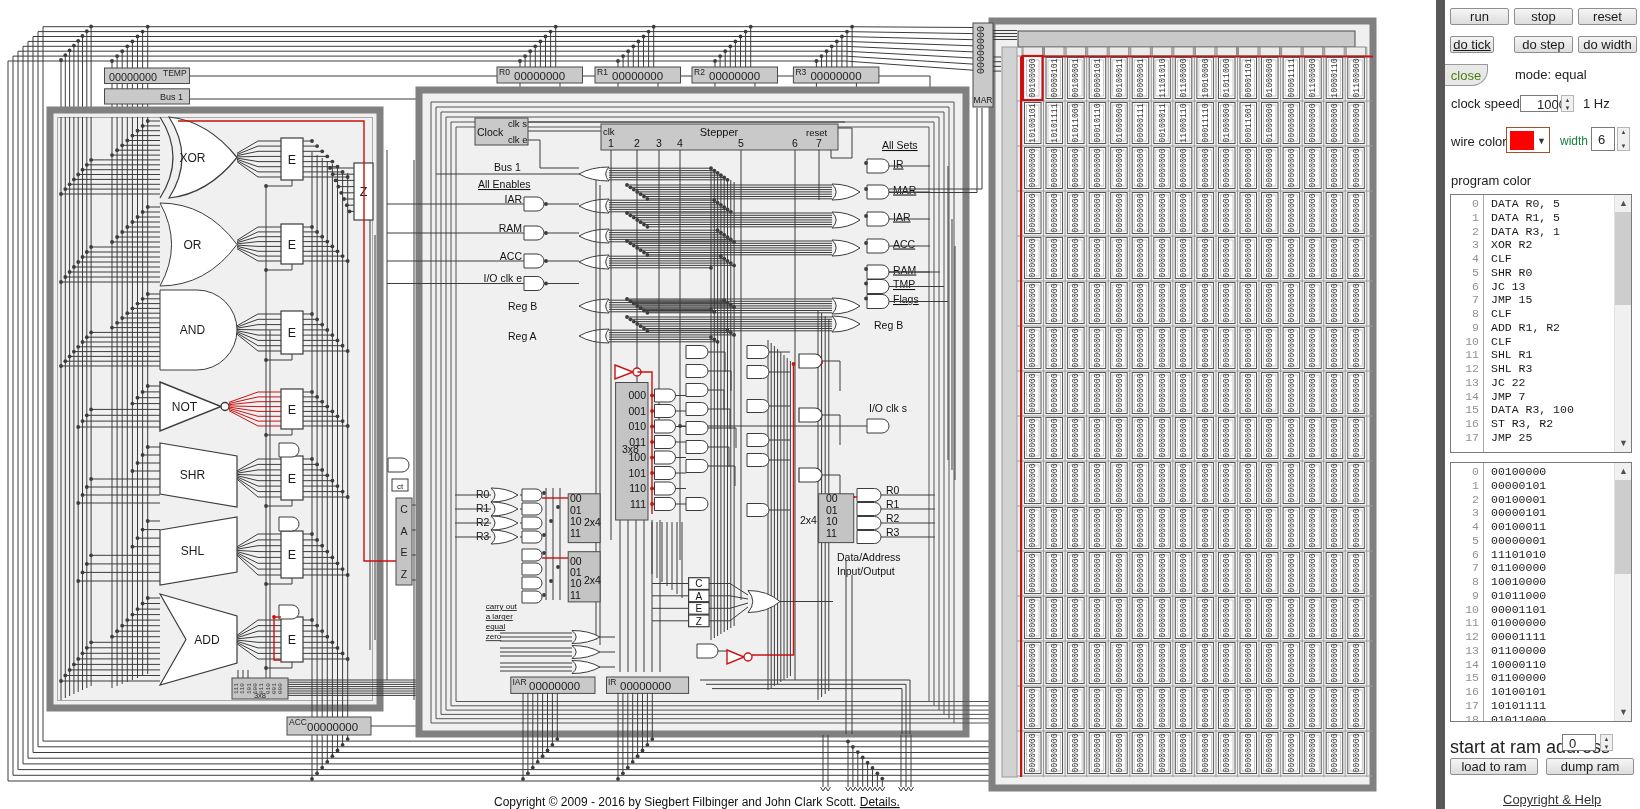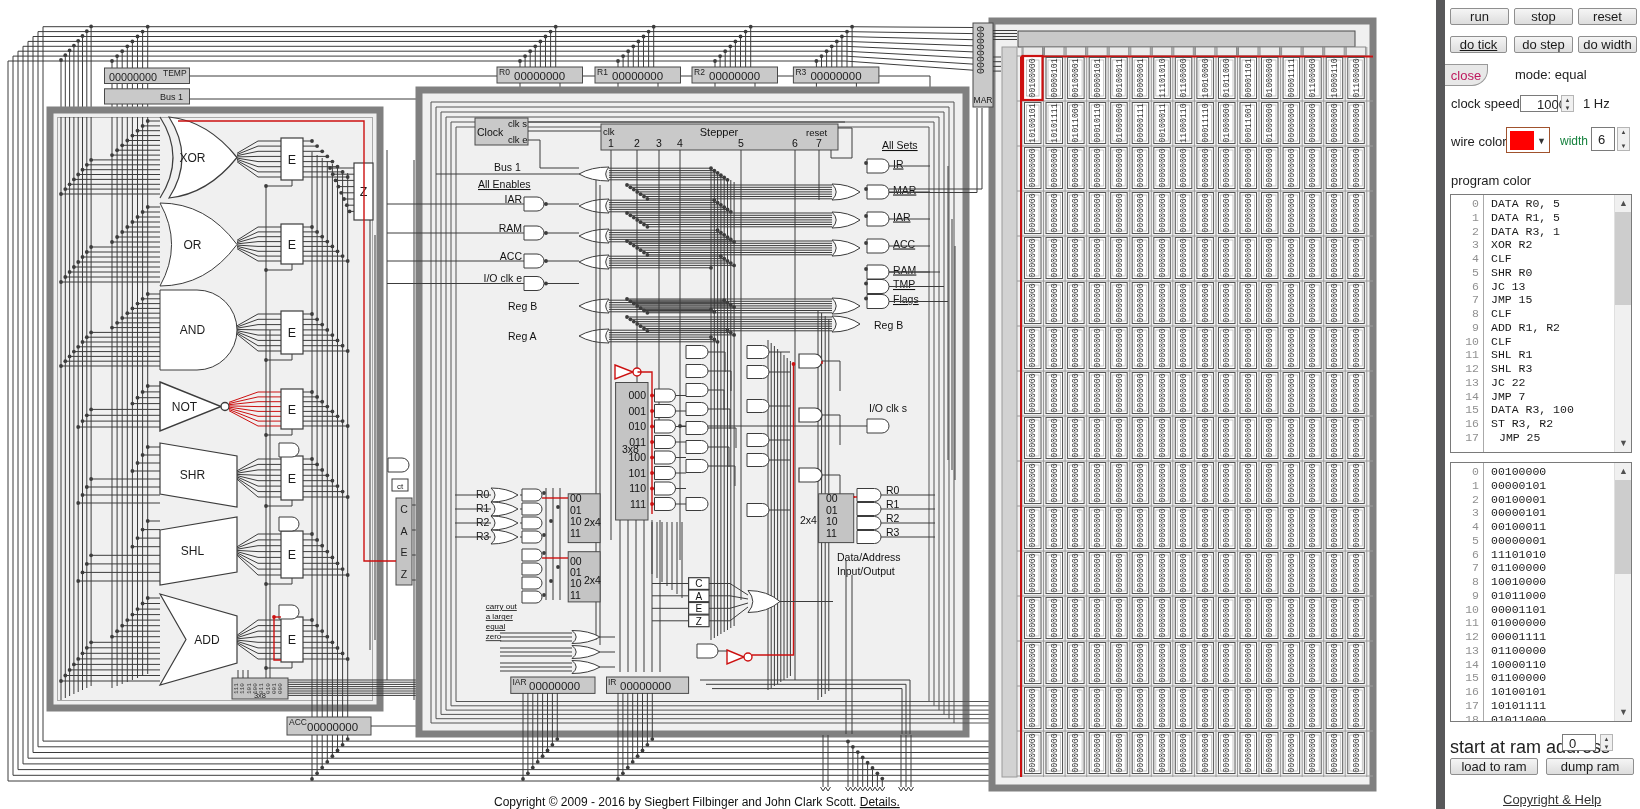--- a/index.html
+++ b/index.html
@@ -2065,24 +2065,24 @@
       <text x="1337.0" y="753.0" font-size="8.2" fill="#333" text-anchor="middle" font-family="Liberation Mono, monospace" transform="rotate(-90 1337.0 753.0)">00000000</text>
       <rect x="1347.8" y="732.5" width="16.5" height="41.0" fill="#fff" stroke="#555" stroke-width="1"></rect>
       <rect x="1349.8" y="735.0" width="12.5" height="36.0" fill="none" stroke="#b9b9b9" stroke-width="0.8"></rect>
       <text x="1358.5" y="753.0" font-size="8.2" fill="#333" text-anchor="middle" font-family="Liberation Mono, monospace" transform="rotate(-90 1358.5 753.0)">00000000</text>
       <text x="494" y="806" font-size="12" fill="#111" font-family="Liberation Sans, sans-serif">Copyright © 2009 - 2016 by Siegbert Filbinger and John Clark Scott. <tspan text-decoration="underline">Details.</tspan></text>
     </svg>
 <div style="position:absolute;left:1436px;top:0;width:9px;height:809px;background:#58585a;"></div>
 <div class="btn" style="left:1450px;top:8px;width:59px;">run</div>
 <div class="btn" style="left:1514px;top:8px;width:59px;">stop</div>
 <div class="btn" style="left:1578px;top:8px;width:59px;">reset</div>
-<div class="btn" style="left:1450px;top:36px;width:57px;text-decoration:underline;">do tick</div>
+<div class="btn" style="left:1450px;top:36px;width:44px;text-decoration:underline;">do tick</div>
 <div class="btn" style="left:1514px;top:36px;width:59px;">do step</div>
 <div class="btn" style="left:1578px;top:36px;width:59px;">do width</div>
-<div style="position:absolute;left:1445px;top:64px;width:43px;height:22px;background:#e8e8e8;border:1px solid #999;border-left:none;border-radius:0 0 16px 0;font-size:13px;color:#be185d;text-align:center;line-height:21px;">close</div>
+<div style="position:absolute;left:1445px;top:64px;width:43px;height:22px;background:#e8e8e8;border:1px solid #999;border-left:none;border-radius:0 0 16px 0;font-size:13px;color:#4d7c0f;text-align:center;line-height:21px;">close</div>
 <div style="position:absolute;left:1515px;top:67px;font-size:13px;color:#222;">mode: equal</div>
 <div style="position:absolute;left:1451px;top:96px;font-size:13px;color:#222;">clock speed</div>
 <div style="position:absolute;left:1520px;top:95px;width:38px;height:17px;border:1px solid #7a7a7a;background:#fff;font-size:13px;color:#222;padding-left:16px;line-height:17px;">1000</div>
 <div class="spin" style="left:1561px;top:95px;">
       <span>▲</span>
       <span>▼</span>
     </div>
 <div style="position:absolute;left:1583px;top:96px;font-size:13px;color:#222;">1 Hz</div>
 <div style="position:absolute;left:1451px;top:134px;font-size:13px;color:#222;">wire color</div>
 <div style="position:absolute;left:1506px;top:127px;width:44px;height:26px;border:1px solid #a0522d;background:#fff;">
@@ -2126,21 +2126,21 @@
       <div style="position:absolute;left:40px;top:167.12px;font:11.5px 'Liberation Mono',monospace;color:#1a1a1a;">SHL R3</div>
       <div style="position:absolute;left:0;top:180.88px;width:28px;text-align:right;font:11.5px 'Liberation Mono',monospace;color:#909090;">13</div>
       <div style="position:absolute;left:40px;top:180.88px;font:11.5px 'Liberation Mono',monospace;color:#1a1a1a;">JC 22</div>
       <div style="position:absolute;left:0;top:194.64px;width:28px;text-align:right;font:11.5px 'Liberation Mono',monospace;color:#909090;">14</div>
       <div style="position:absolute;left:40px;top:194.64px;font:11.5px 'Liberation Mono',monospace;color:#1a1a1a;">JMP 7</div>
       <div style="position:absolute;left:0;top:208.39999999999998px;width:28px;text-align:right;font:11.5px 'Liberation Mono',monospace;color:#909090;">15</div>
       <div style="position:absolute;left:40px;top:208.39999999999998px;font:11.5px 'Liberation Mono',monospace;color:#1a1a1a;">DATA R3, 100</div>
       <div style="position:absolute;left:0;top:222.15999999999997px;width:28px;text-align:right;font:11.5px 'Liberation Mono',monospace;color:#909090;">16</div>
       <div style="position:absolute;left:40px;top:222.15999999999997px;font:11.5px 'Liberation Mono',monospace;color:#1a1a1a;">ST R3, R2</div>
       <div style="position:absolute;left:0;top:235.91999999999996px;width:28px;text-align:right;font:11.5px 'Liberation Mono',monospace;color:#909090;">17</div>
-      <div style="position:absolute;left:48px;top:235.91999999999996px;font:11.5px 'Liberation Mono',monospace;color:#1a1a1a;">JMP 25</div>
+      <div style="position:absolute;left:40px;top:235.91999999999996px;font:11.5px 'Liberation Mono',monospace;color:#1a1a1a;">JMP 25</div>
       <div style="position:absolute;right:0;top:0;width:17px;height:100%;background:#f0f0f0;border-left:1px solid #e0e0e0;">
         <div style="position:absolute;top:0;left:0;width:17px;height:17px;background:#f0f0f0;color:#505050;font-size:9px;text-align:center;line-height:17px;">▲</div>
         <div style="position:absolute;bottom:0;left:0;width:17px;height:17px;background:#f0f0f0;color:#505050;font-size:9px;text-align:center;line-height:17px;">▼</div>
         <div style="position:absolute;top:17px;left:0;width:17px;height:93px;background:#cdcdcd;"></div>
       </div>
     </div>
 <div style="position:absolute;left:1450px;top:462px;width:182px;height:260px;border:1px solid #7a7a7a;background:#fff;overflow:hidden;">
       <div style="position:absolute;left:31.5px;top:0;width:1px;height:100%;background:#aaa;"></div>
       <div style="position:absolute;left:0;top:2px;width:28px;text-align:right;font:11.5px 'Liberation Mono',monospace;color:#909090;">0</div>
       <div style="position:absolute;left:40px;top:2px;font:11.5px 'Liberation Mono',monospace;color:#1a1a1a;">00100000</div>

